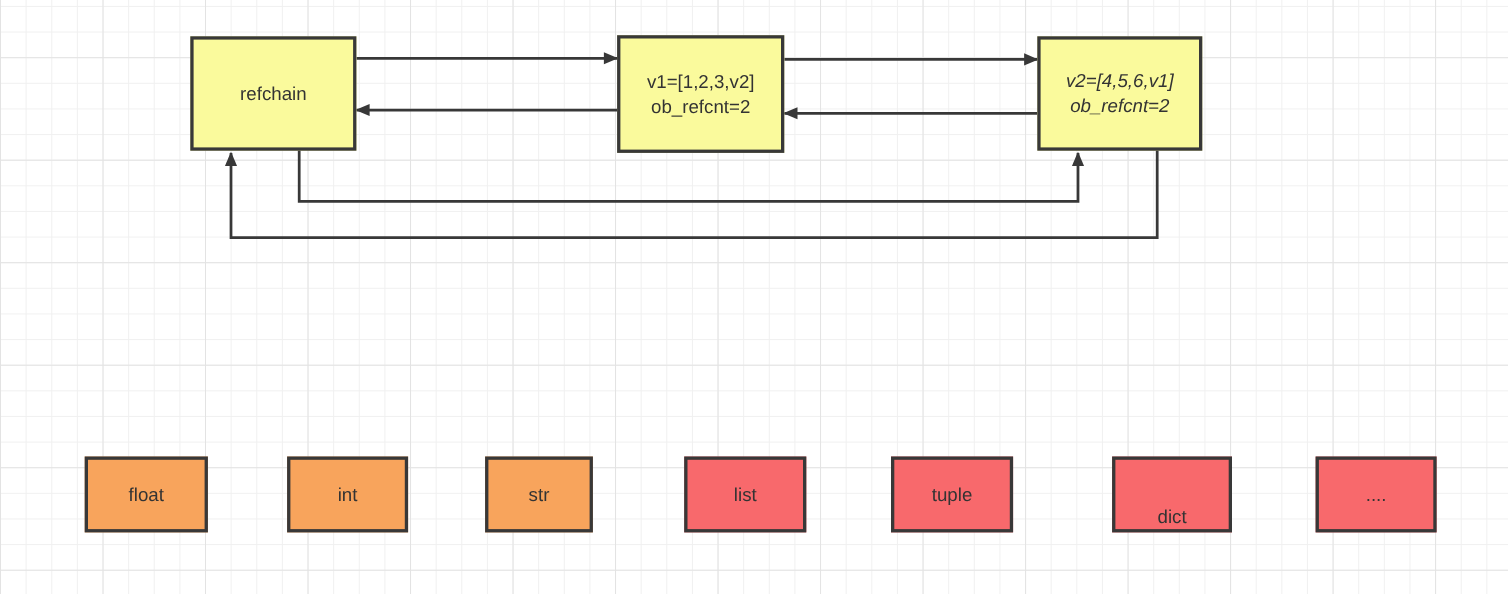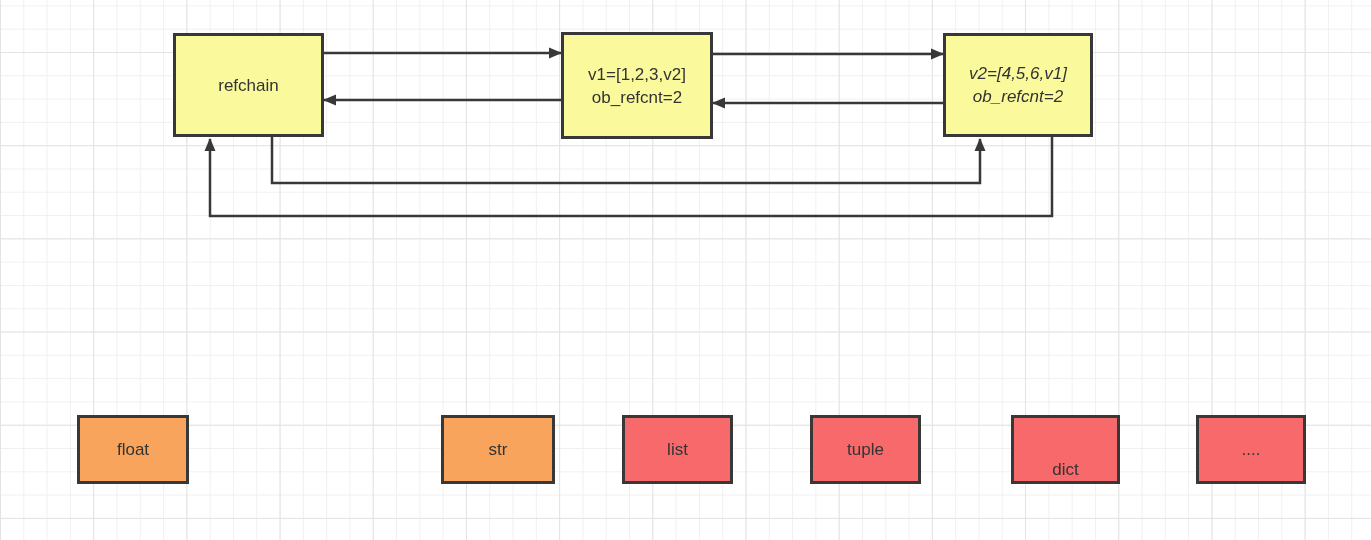--- a/index.html
+++ b/index.html
@@ -108,22 +108,25 @@
 
   <div class="node yellow" style="left: 943px; top: 33px; width: 150px; height: 104px; font-style: italic;">
     <span class="lbl">v2=[4,5,6,v1]</span>
     <span class="lbl">ob_refcnt=2</span>
   </div>
 
   <div class="node orange" style="left: 77px; top: 415px; width: 112px; height: 69px;">
     <span class="lbl">float</span>
   </div>
 
+  <div class="node orange" style="left: 261px; top: 415px; width: 110px; height: 69px;">
+    <span class="lbl">int</span>
+  </div>
 
-  <div class="node orange" style="left: 441px; top: 415px; width: 114px; height: 69px;">
+  <div class="node orange" style="left: 441px; top: 415px; width: 98px; height: 69px;">
     <span class="lbl">str</span>
   </div>
 
   <div class="node red" style="left: 622px; top: 415px; width: 111px; height: 69px;">
     <span class="lbl">list</span>
   </div>
 
   <div class="node red" style="left: 810px; top: 415px; width: 111px; height: 69px;">
     <span class="lbl">tuple</span>
   </div>

